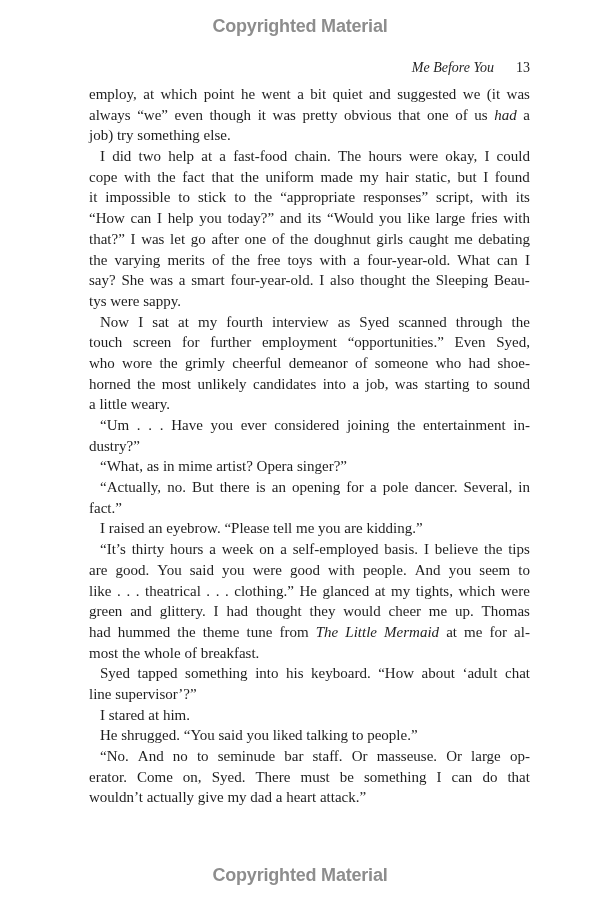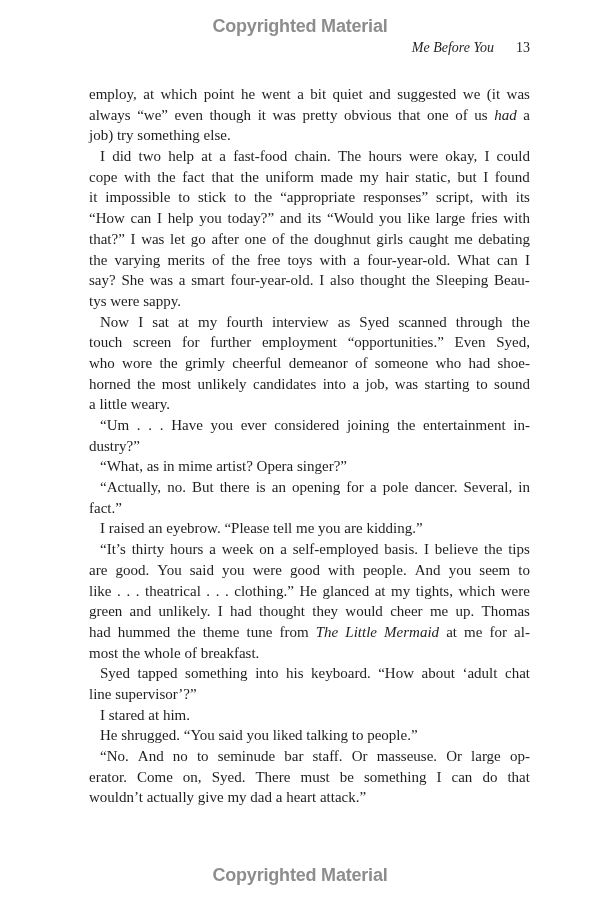--- a/index.html
+++ b/index.html
@@ -22,21 +22,21 @@
     font-weight: bold;
     letter-spacing: -0.2px;
     color: var(--watermark, #8d8d8d);
   }
   .watermark.top { top: 16px; }
   .watermark.bottom { top: 865px; }
   .running-head {
     position: absolute;
     left: 89px;
     width: 441px;
-    top: 40px;
+    top: 60px;
     text-align: right;
     font-size: 14px;
     color: var(--text, #1e1e1e);
   }
   .running-head .title { font-style: italic; }
   .running-head .pagenum { margin-left: 22px; }
   .body-text {
     position: absolute;
     left: 89px;
     top: 84px;
@@ -351,21 +351,21 @@
           <span class="w">glanced</span>
           <span class="w">at</span>
           <span class="w">my</span>
           <span class="w">tights,</span>
           <span class="w">which</span>
           <span class="w">were</span>
         </div>
         <div class="line justified">
           <span class="w">green</span>
           <span class="w">and</span>
-          <span class="w">unlikely.</span>
+          <span class="w">glittery.</span>
           <span class="w">I</span>
           <span class="w">had</span>
           <span class="w">thought</span>
           <span class="w">they</span>
           <span class="w">would</span>
           <span class="w">cheer</span>
           <span class="w">me</span>
           <span class="w">up.</span>
           <span class="w">Thomas</span>
         </div>

